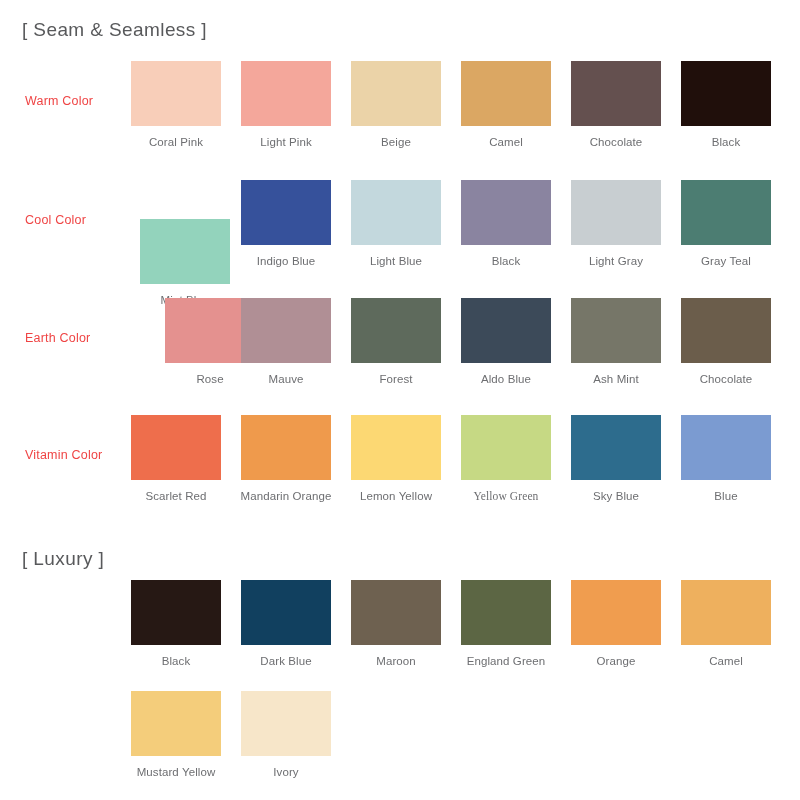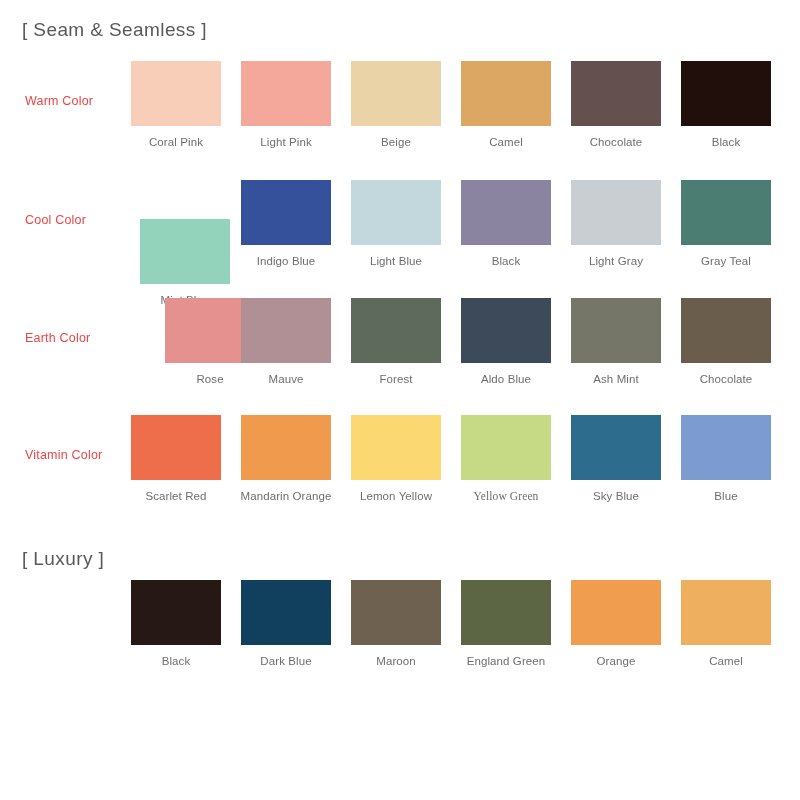--- a/index.html
+++ b/index.html
@@ -258,14 +258,26 @@
         <span class="swatch-chip" style="background-color: rgb(240, 157, 79);"></span>
         <span class="swatch-name">Orange</span>
       </div>
       <div class="swatch-cell" style="left:550px;">
         <span class="swatch-chip" style="background-color: rgb(238, 176, 94);"></span>
         <span class="swatch-name">Camel</span>
       </div>
     </div>
   </div>
 
+  <div class="palette-row" id="row-luxury-2">
+    <div class="swatch-track">
+      <div class="swatch-cell" style="left:0px;">
+        <span class="swatch-chip" style="background-color: rgb(244, 205, 123);"></span>
+        <span class="swatch-name">Mustard Yellow</span>
+      </div>
+      <div class="swatch-cell" style="left:110px;">
+        <span class="swatch-chip" style="background-color: rgb(247, 230, 201);"></span>
+        <span class="swatch-name">Ivory</span>
+      </div>
+    </div>
+  </div>
 
 </div>
 
 </body></html>

